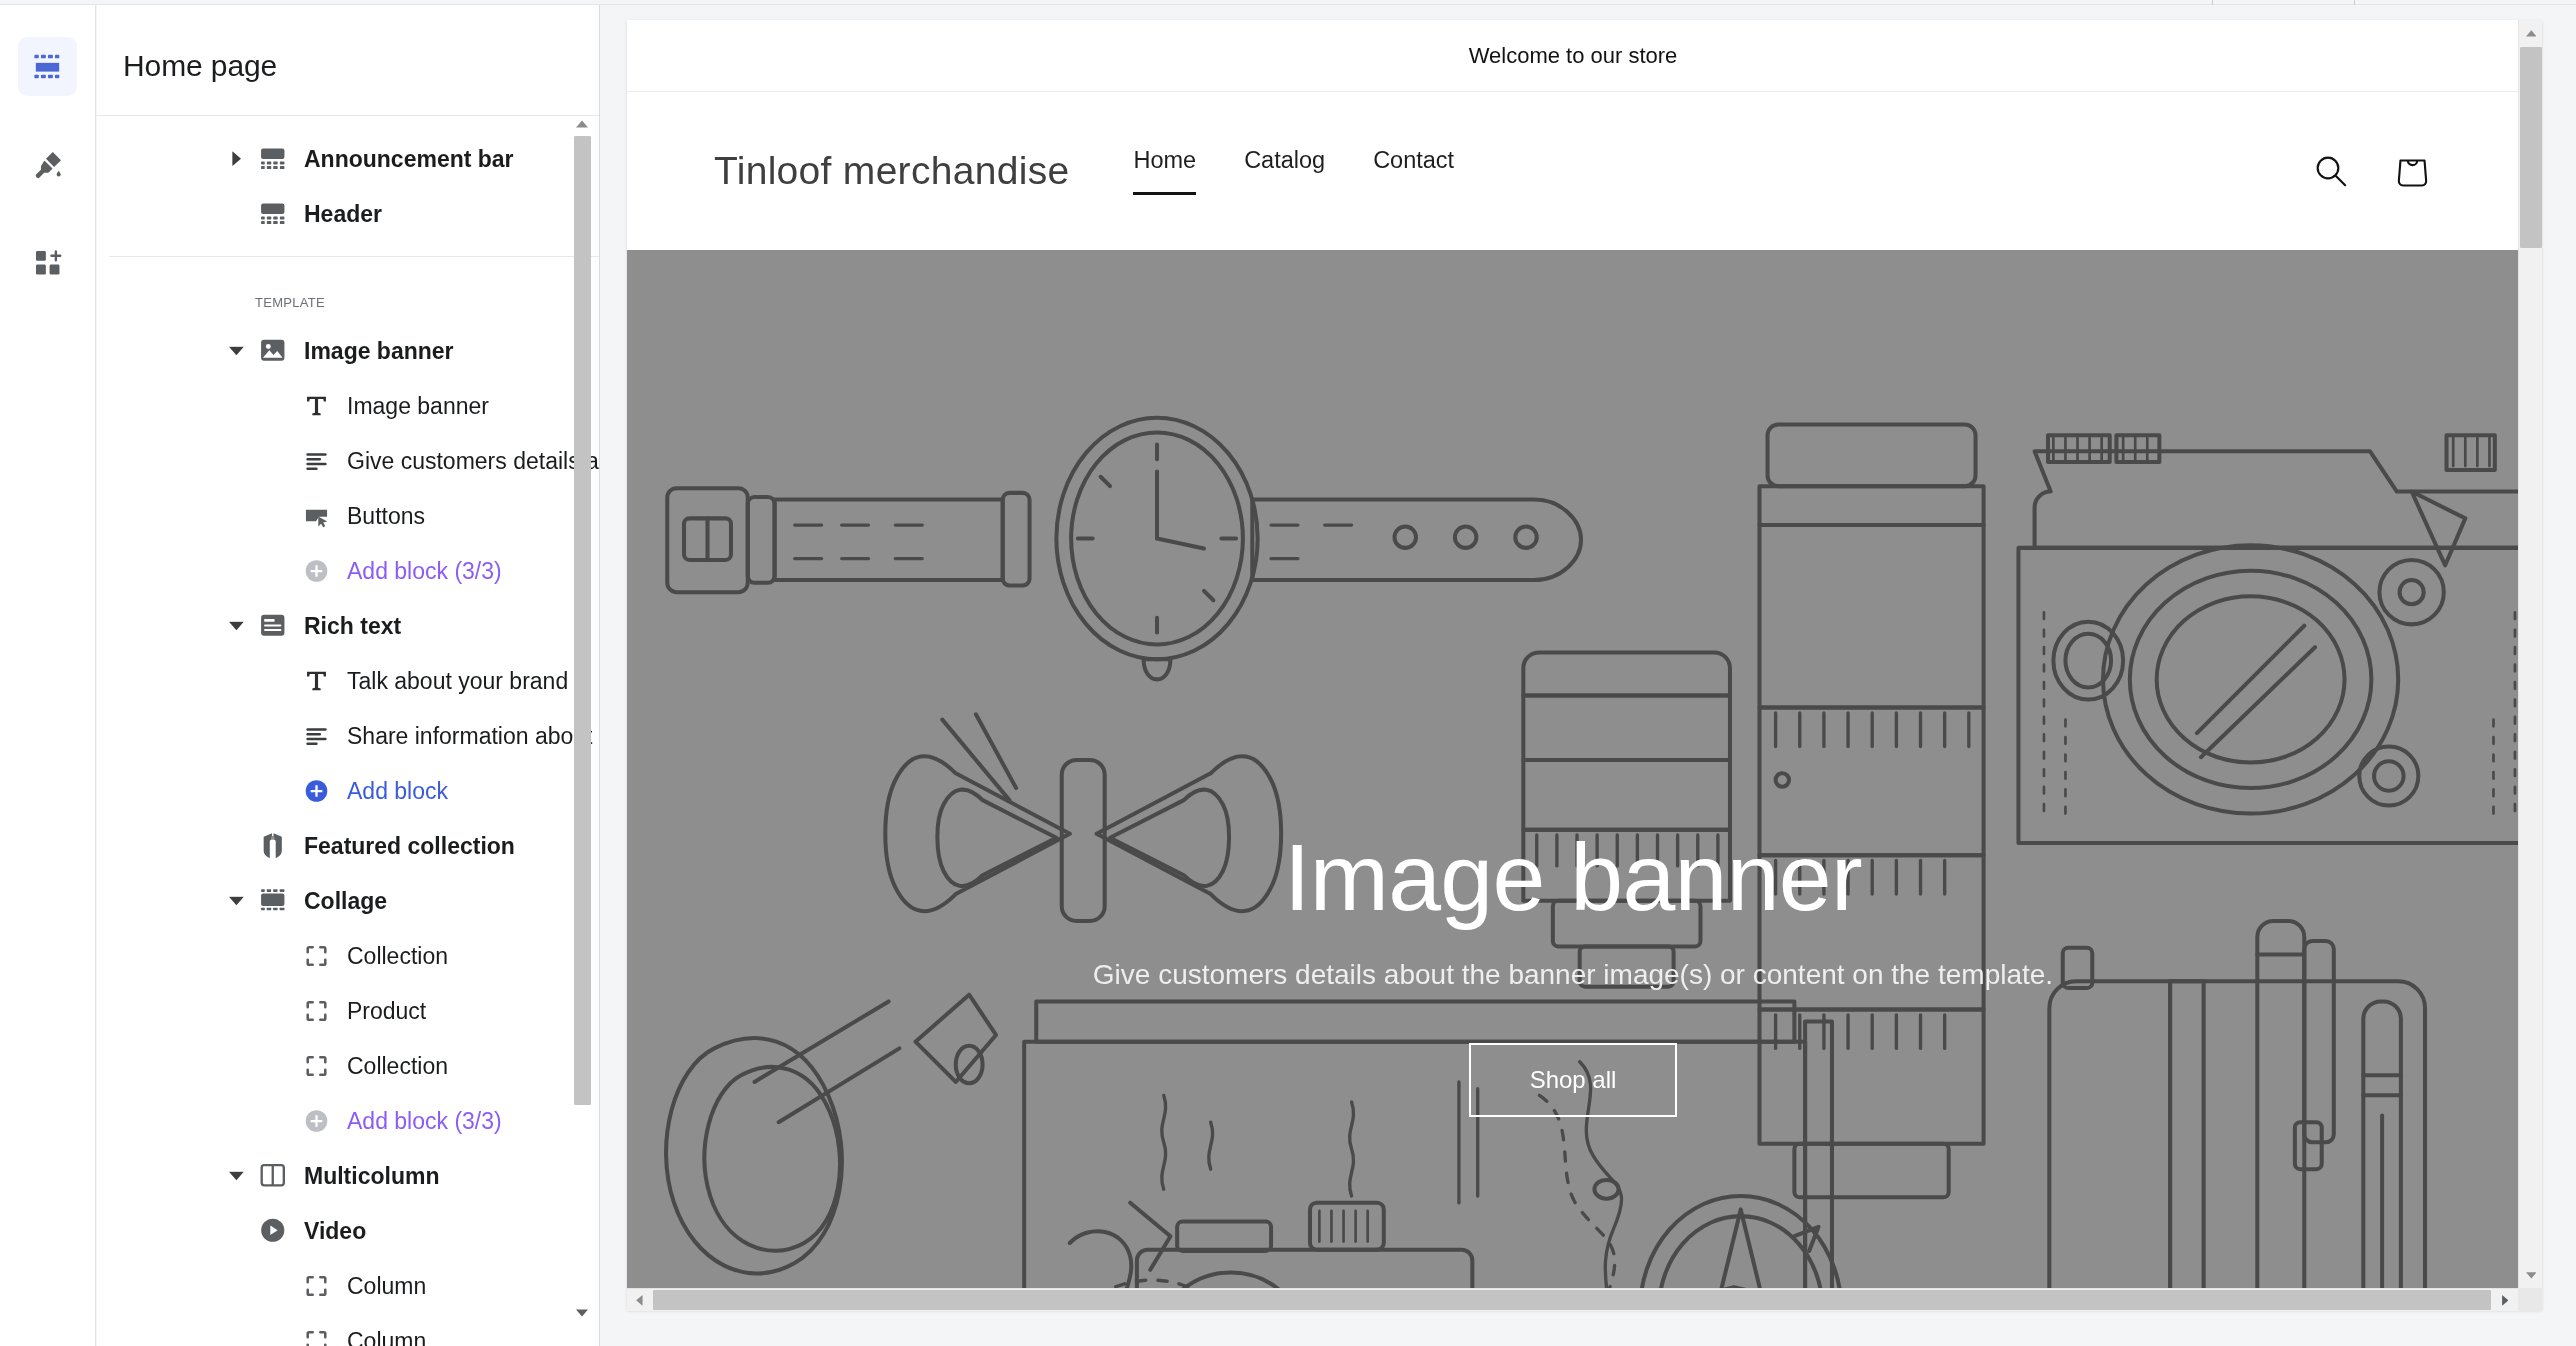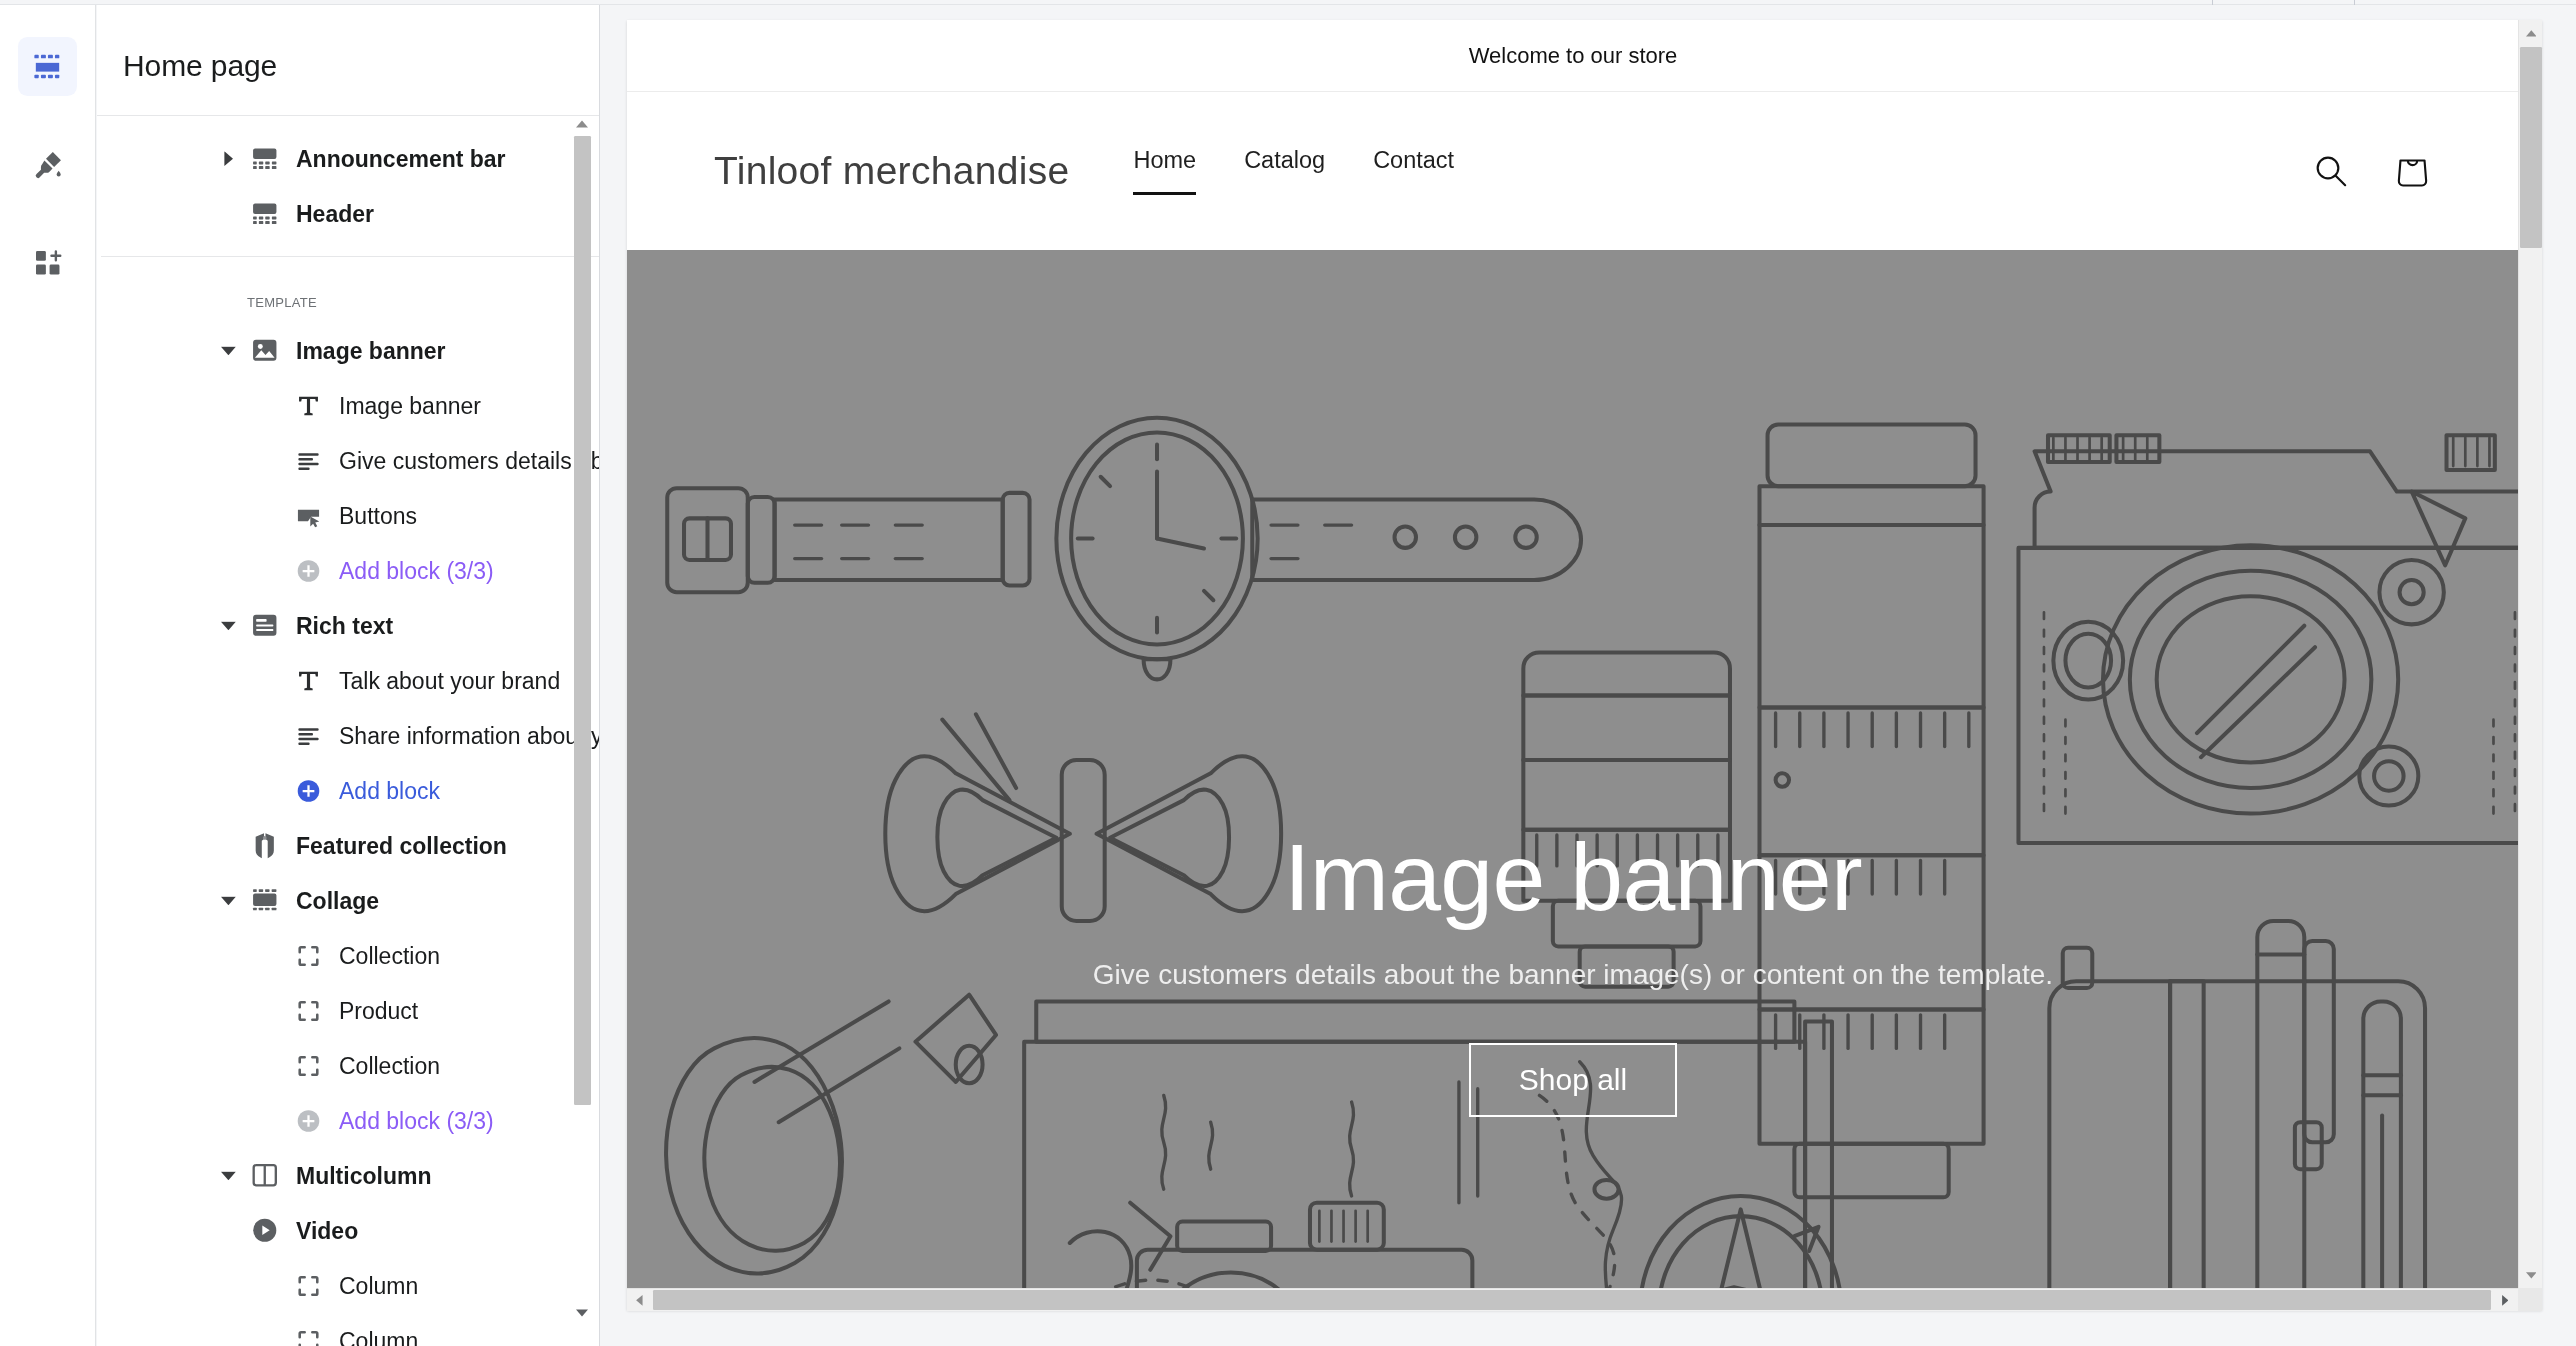--- a/index.html
+++ b/index.html
@@ -48,21 +48,21 @@
     padding-left: 26px;
     border-bottom: 0.7px solid #e6e7e9;
   }
   #sidebar-header .title {
     font-size: 30px; font-weight: 400; color: #1a1c1d;
     letter-spacing: -0.1px;
     margin-top: 12px;
   }
 
   #list-scroll {
-    position: absolute; left: 4px; top: 111px; width: 599px; height: 1230px;
+    position: absolute; left: 12px; top: 111px; width: 599px; height: 1230px;
     overflow: hidden;
   }
   .group-wrap { border-bottom: 0.7px solid #e6e7e9; padding: 14.8px 0 14.8px 0; }
   .group-wrap.last { border-bottom: none; }
 
   .row {
     position: relative;
     height: 55px;
     display: flex; align-items: center;
     cursor: pointer;
@@ -175,21 +175,21 @@
     margin-top: 409px;
   }
   #banner-sub {
     font-size: 28px; color: #eeeeee; font-weight: 400; margin-top: 34px;
     white-space: nowrap;
   }
   #shop-all {
     margin-top: 52px;
     min-width: 208px; height: 74px;
     border: 2px solid #ffffff; background: transparent;
-    color: #ffffff; font-size: 30px;
+    color: #ffffff; font-size: 24px;
     display: flex; align-items: center; justify-content: center;
     cursor: pointer; padding: 0 23px;
     font-family: "Liberation Sans", sans-serif;
   }
 
   
   #pv-sb-v {
     position: absolute; right: 0; top: 0; width: 24px; height: 1269px;
     background: #f1f1f1; border-left: 0.7px solid #e4e4e4;
   }

